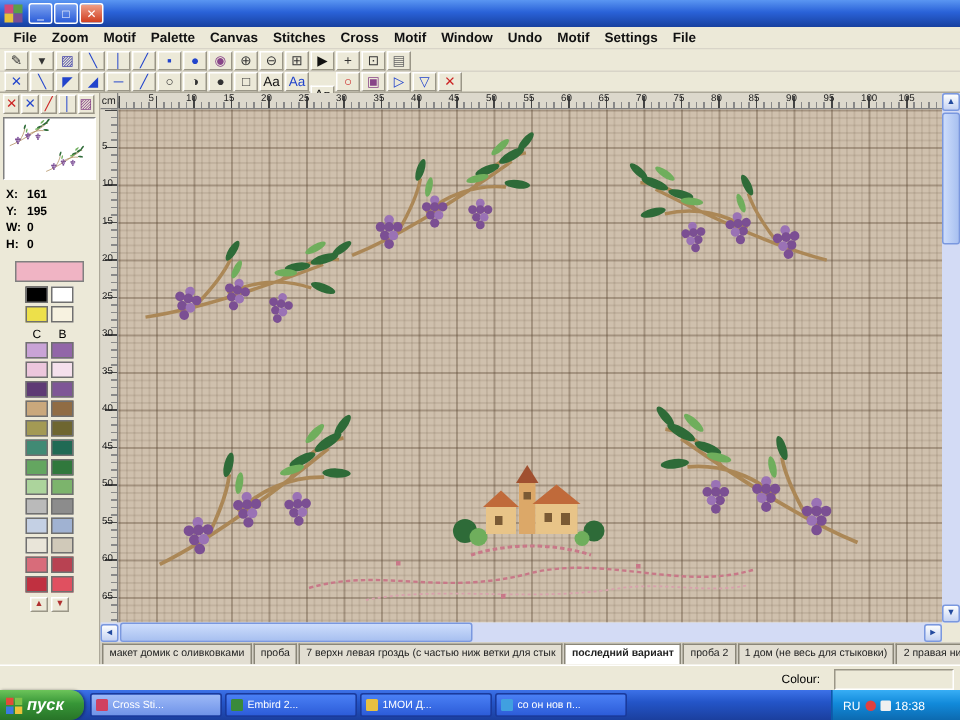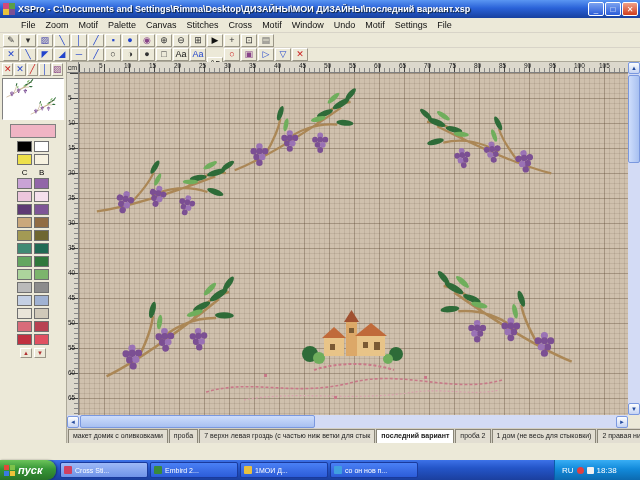--- a/index.html
+++ b/index.html
@@ -13,21 +13,21 @@
   #appicon i:nth-child(1){background:#d04a7c;}#appicon i:nth-child(2){background:#5b9e49;}
   #appicon i:nth-child(3){background:#e8c23c;}#appicon i:nth-child(4){background:#7b4f93;}
   .title-text{flex:1;color:#fff;font-size:9px;font-weight:bold;white-space:nowrap;overflow:hidden;
     text-shadow:1px 1px 1px #123;}
   .wc{width:16px;height:14px;margin-left:1px;border:1px solid #fff;border-radius:2px;font-size:8px;
     line-height:11px;color:#fff;text-align:center;padding:0;font-family:inherit;}
   .wc.min,.wc.max{background:linear-gradient(#7ba2f0,#2b5cd8);}
   .wc.close{background:linear-gradient(#f0a088,#cf3d1e);}
   
   #menubar{position:absolute;left:0;top:18px;width:640px;height:15px;background:#ece9d8;
-    border-bottom:1px solid #d8d4c8;display:flex;align-items:center;padding-left:16px;box-sizing:border-box;font-size:9px;color:#111;}
+    border-bottom:1px solid #d8d4c8;display:flex;align-items:center;padding-left:4px;box-sizing:border-box;font-size:9px;color:#111;font-weight:bold;}
   .menu-item{padding:0 5px;}
   #toolbar1,#toolbar2{position:absolute;left:0;width:640px;background:#ece9d8;display:flex;align-items:center;
     padding-left:3px;box-sizing:border-box;border-bottom:1px solid #d8d4c8;}
   #toolbar1{top:33px;height:15px;}
   #toolbar2{top:48px;height:14px;border-bottom:1px solid #aca899;}
   .tbtn{width:16px;height:13px;margin-right:1px;padding:0;font-size:9px;line-height:11px;text-align:center;
     background:#ece9d8;border:1px solid;border-color:#fff #9a9687 #9a9687 #fff;font-family:inherit;overflow:hidden;}
   
   #leftpanel{position:absolute;left:0;top:62px;width:67px;height:381px;background:#ece9d8;
     border-right:1px solid #aca899;box-sizing:border-box;}
@@ -176,21 +176,20 @@
 
 <div id="screen">
 
   <div id="titlebar">
     <span id="appicon">
         <i></i>
         <i></i>
         <i></i>
         <i></i>
       </span>
-    <span class="title-text">XSPro - C:\Documents and Settings\Rimma\Desktop\ДИЗАЙНЫ\МОИ ДИЗАЙНЫ\последний вариант.xsp</span>
     <button class="wc min">_</button>
     <button class="wc max">□</button>
     <button class="wc close">✕</button>
   </div>
 
   <div id="menubar">
       <span class="menu-item">File</span>
       <span class="menu-item">Zoom</span>
       <span class="menu-item">Motif</span>
       <span class="menu-item">Palette</span>
@@ -249,20 +248,26 @@
         <button class="tbtn" title="mini-half-stitch" style="color: rgb(34, 68, 204);">✕</button>
         <button class="tbtn" title="mini-quarter-stitch" style="color: rgb(204, 34, 34);">╱</button>
         <button class="tbtn" title="mini-back-stitch" style="color: rgb(34, 68, 204);">│</button>
         <button class="tbtn" title="mini-special-stitch" style="color: rgb(136, 68, 136);">▨</button>
       </div>
     <div id="preview">
       <svg width="60" height="38" viewBox="0 0 150 100">
         <use href="#branch" width="140" height="100" transform="translate(2,-4) scale(0.55)"></use>
         <use href="#branch" width="140" height="100" transform="translate(66,44) scale(0.52)"></use>
       </svg>
+    </div>
+    <div id="coords">
+      <div class="crow"><span class="lbl">X:</span><span>161</span></div>
+      <div class="crow"><span class="lbl">Y:</span><span>195</span></div>
+      <div class="crow"><span class="lbl">W:</span><span>0</span></div>
+      <div class="crow"><span class="lbl">H:</span><span>0</span></div>
     </div>
     <div id="palette">
       <div id="current-swatch" style="background: rgb(240, 180, 196);"></div>
       <div class="swrow" id="monorow">
           <div class="sw" title="#000000" style="background: rgb(0, 0, 0);"></div>
           <div class="sw" title="#ffffff" style="background: rgb(255, 255, 255);"></div>
         </div>
       <div class="swrow" id="accentrow">
           <div class="sw" title="#ede04a" style="background: rgb(237, 224, 74);"></div>
           <div class="sw" title="#f7f2e0" style="background: rgb(247, 242, 224);"></div>
@@ -409,20 +414,24 @@
   <div id="tabbar">
       <span class="tab">макет домик с оливковками</span>
       <span class="tab">проба</span>
       <span class="tab">7 верхн левая гроздь (с частью ниж ветки для стык</span>
       <span class="tab active">последний вариант</span>
       <span class="tab">проба 2</span>
       <span class="tab">1 дом (не весь для стыковки)</span>
       <span class="tab">2 правая ниж гр...</span>
     </div>
 
+  <div id="statusbar">
+    <span id="colour-label">Colour:</span>
+    <div id="colour-box"></div>
+  </div>
 
   <div id="taskbar">
     <button id="startbtn">
       <svg width="11" height="11" viewBox="0 0 11 11">
         <rect x="0" y="0" width="5" height="5" fill="#e24a3a"></rect>
           <rect x="6" y="0" width="5" height="5" fill="#7ec24a"></rect>
         <rect x="0" y="6" width="5" height="5" fill="#3a7ae2"></rect>
           <rect x="6" y="6" width="5" height="5" fill="#ecc23a"></rect>
       </svg>
       <span>пуск</span>

